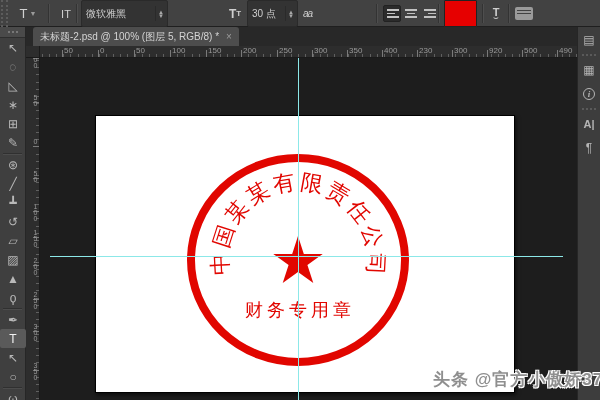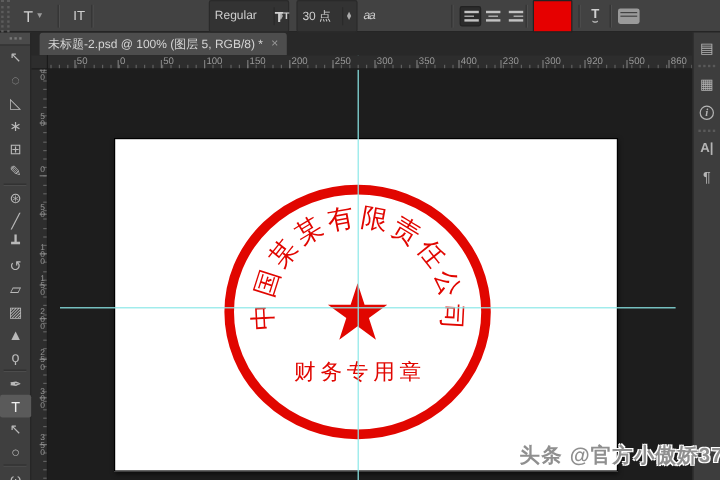--- a/index.html
+++ b/index.html
@@ -93,22 +93,22 @@
     <div class="item grip"></div>
     <div class="item tbtn" style="left:13px;width:30px;">
       <span>T</span>
       <span class="caret">▼</span>
     </div>
     <div class="vsep" style="left:48px"></div>
     <div class="item tbtn" style="left:53px;width:26px;font-size:11px;">
       <span>IT</span>
     </div>
     <div class="vsep" style="left:76px"></div>
-    <div class="item combo" style="left:174px;width:67px;">
-      <span class="val">Regular</span>
+    <div class="item combo" style="left:81px;width:87px;">
+      <span class="val">微软雅黑</span>
       <span class="dd">
           <span>▲</span>
           <span>▼</span>
         </span>
     </div>
     <div class="item ticon" style="left:227px;width:16px;justify-content:center;">
       <span>T</span>
         <span style="font-size:8px;">T</span>
     </div>
     <div class="item combo" style="left:247px;width:51px;">
@@ -325,21 +325,21 @@
       <div class="rlab" style="left: 344px;">400</div>
       <div class="tickv" style="left: 377px; height: 7px; background: rgb(122, 122, 122);"></div>
       <div class="rlab" style="left: 379px;">230</div>
       <div class="tickv" style="left: 412px; height: 7px; background: rgb(122, 122, 122);"></div>
       <div class="rlab" style="left: 414px;">300</div>
       <div class="tickv" style="left: 447px; height: 7px; background: rgb(122, 122, 122);"></div>
       <div class="rlab" style="left: 449px;">920</div>
       <div class="tickv" style="left: 482px; height: 7px; background: rgb(122, 122, 122);"></div>
       <div class="rlab" style="left: 484px;">500</div>
       <div class="tickv" style="left: 517px; height: 7px; background: rgb(122, 122, 122);"></div>
-      <div class="rlab" style="left: 519px;">860</div>
+      <div class="rlab" style="left: 519px;">490</div>
     </div>
   <div class="ruler-left" id="ruler-left">
       <div class="tickh" style="top: 2px; width: 3px;"></div>
       <div class="tickh" style="top: 9.2px; width: 3px;"></div>
       <div class="tickh" style="top: 16.4px; width: 3px;"></div>
       <div class="tickh" style="top: 23.6px; width: 3px;"></div>
       <div class="tickh" style="top: 30.8px; width: 3px;"></div>
       <div class="tickh" style="top: 38px; width: 3px;"></div>
       <div class="tickh" style="top: 45.2px; width: 3px;"></div>
       <div class="tickh" style="top: 52.4px; width: 3px;"></div>

